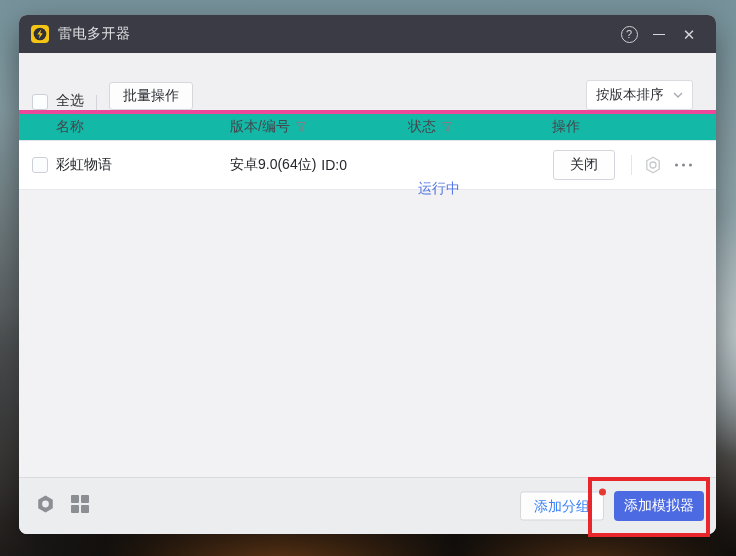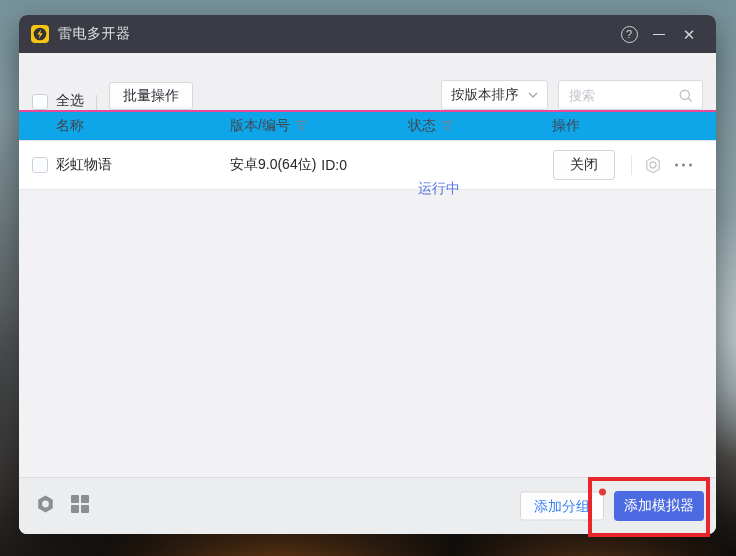--- a/index.html
+++ b/index.html
@@ -46,21 +46,21 @@
     font-size:13.5px; color:#2c2d33; margin-right:10px; cursor:default;
   }
   .search-box { width:145px; height:30px; background:#fff; border:1px solid #d9dbdf; border-radius:3px; position:relative; }
   .search-box input {
     width:100%; height:100%; border:none; outline:none; background:transparent;
     font-size:13px; padding:0 28px 0 10px; color:#2c2d33; font-family:inherit;
   }
   .search-box input::placeholder { color:#c1c4ca; }
   .search-ico { position:absolute; right:8px; top:7px; }
   
-  .thead { height:31px; flex:0 0 31px; background:#0ea5e9; border-top:2px solid #ec4899; border-bottom:1px solid #e3e4e7; position:relative; font-size:14px; color:#44464c; }
+  .thead { height:31px; flex:0 0 31px; background:#14b8a6; border-top:4px solid #ec4899; border-bottom:1px solid #e3e4e7; position:relative; font-size:14px; color:#44464c; }
   .thead .cell, .trow .cell { position:absolute; top:50%; transform:translateY(-50%); display:flex; align-items:center; gap:5px; white-space:nowrap; }
   .c-name { left:37px; } .c-ver { left:211px; } .c-status-h { left:389px; } .c-ops { left:533px; }
   .trow { height:49px; flex:0 0 49px; background:#fff; border-bottom:1px solid #e8e9ec; position:relative; font-size:14px; color:#26272c; }
   .row-check { position:absolute; left:13px; top:50%; transform:translateY(-50%); }
   .r-name { left:37px; }
   .r-ver { left:211px; gap:10px; }
   .r-status { left:399px; color:#5173e3;margin-top:24px; }
   .close-btn {
     position:absolute; left:534px; top:50%; transform:translateY(-50%);
     width:62px; height:30px; background:#fefefe; border:1px solid #d3d6db; border-radius:3px;
@@ -125,27 +125,20 @@
     <span class="sel-label">全选</span>
     <span class="v-div"></span>
     <span class="btn-plain">批量操作</span>
     <span class="tb-spacer"></span>
     <span class="sort-select">
       <span>按版本排序</span>
       <svg width="10" height="6" viewBox="0 0 10 6">
         <polyline points="1,1 5,5 9,1" fill="none" stroke="#a5a8ae" stroke-width="1.3"></polyline>
       </svg>
     </span>
-    <span class="search-box">
-      <input type="text" placeholder="搜索" style="">
-      <svg class="search-ico" width="16" height="16" viewBox="0 0 16 16">
-        <circle cx="6.8" cy="6.8" r="4.6" fill="none" stroke="#bfc2c8" stroke-width="1.4"></circle>
-        <line x1="10.3" y1="10.3" x2="13.6" y2="13.6" stroke="#bfc2c8" stroke-width="1.4"></line>
-      </svg>
-    </span>
   </div>
 
   <div class="thead">
     <span class="cell c-name">名称</span>
     <span class="cell c-ver">
       <span>版本/编号</span>
       <svg width="12" height="12" viewBox="0 0 12 12">
         <path d="M1.5 1.5 H10.5 L7.2 5.6 V10.3 L4.8 9.1 V5.6 Z" fill="none" stroke="#7d8086" stroke-width="1" stroke-linejoin="round"></path>
       </svg>
     </span>

